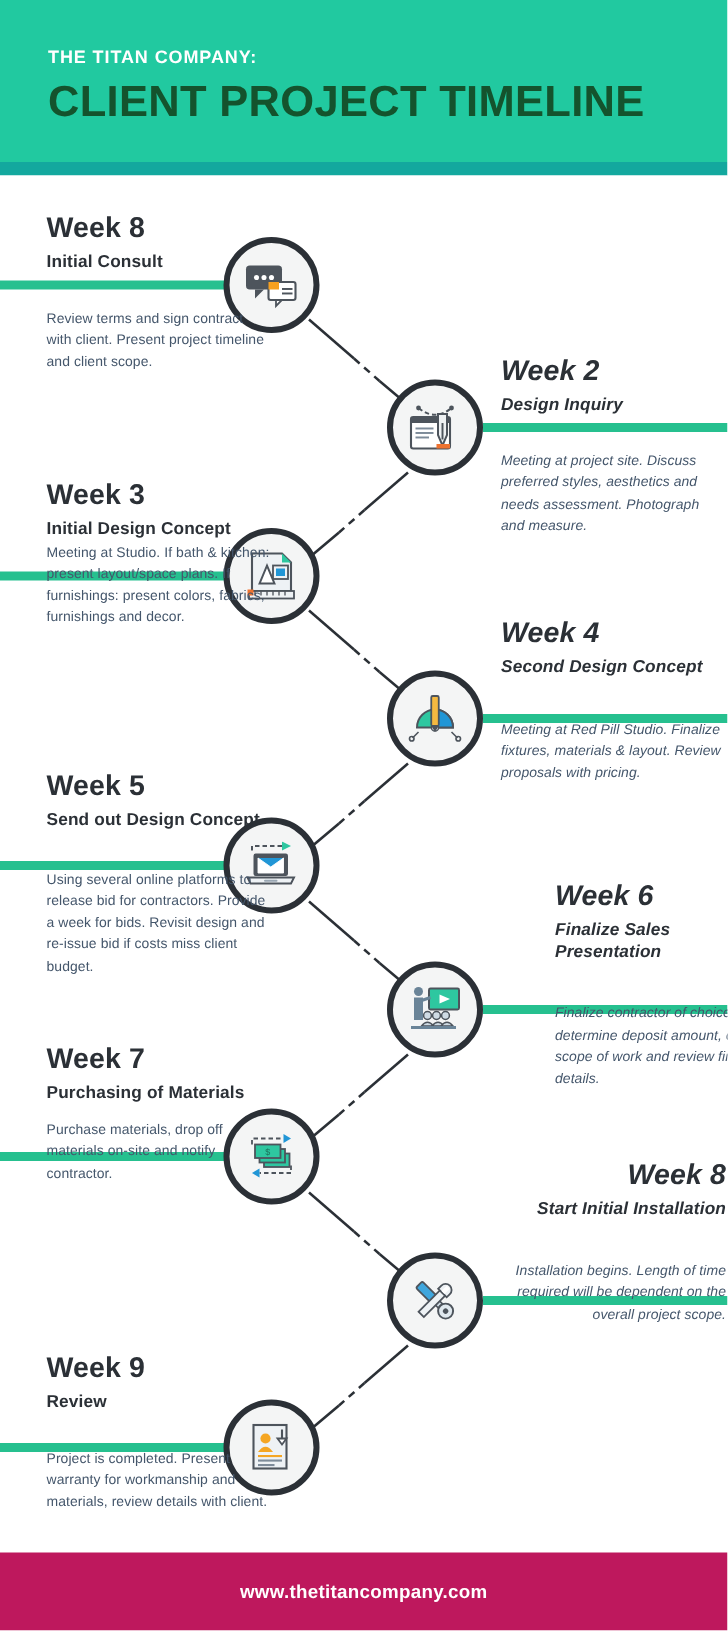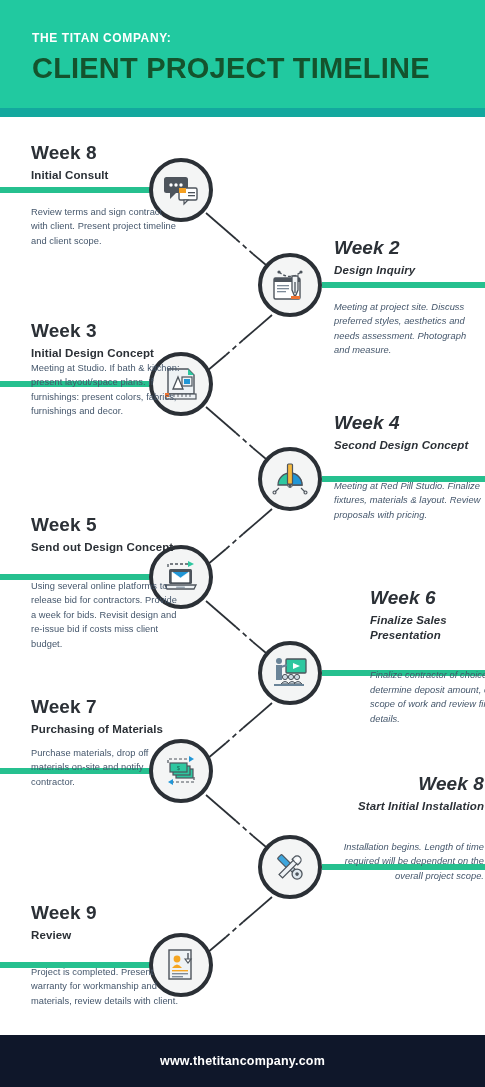--- a/index.html
+++ b/index.html
@@ -68,21 +68,21 @@
     line-height:14.5px; margin-top:4px; letter-spacing:0.1px;
   }
   .week-body {
     font-size:9.3px; color:#44566b; line-height:14.6px;
     letter-spacing:0.05px;
   }
 
   
   .footer {
     position:absolute; left:0; bottom:0; width:485px; height:52px;
-    background:#0f172a;
+    background:#be185d;
     display:flex; align-items:center; justify-content:center;
   }
   .footer-url {
     color:#ffffff; font-size:12.5px; font-weight:bold; letter-spacing:0.2px;
   }
 </style>
 </head>
 <body>
 
 <div class="page">

